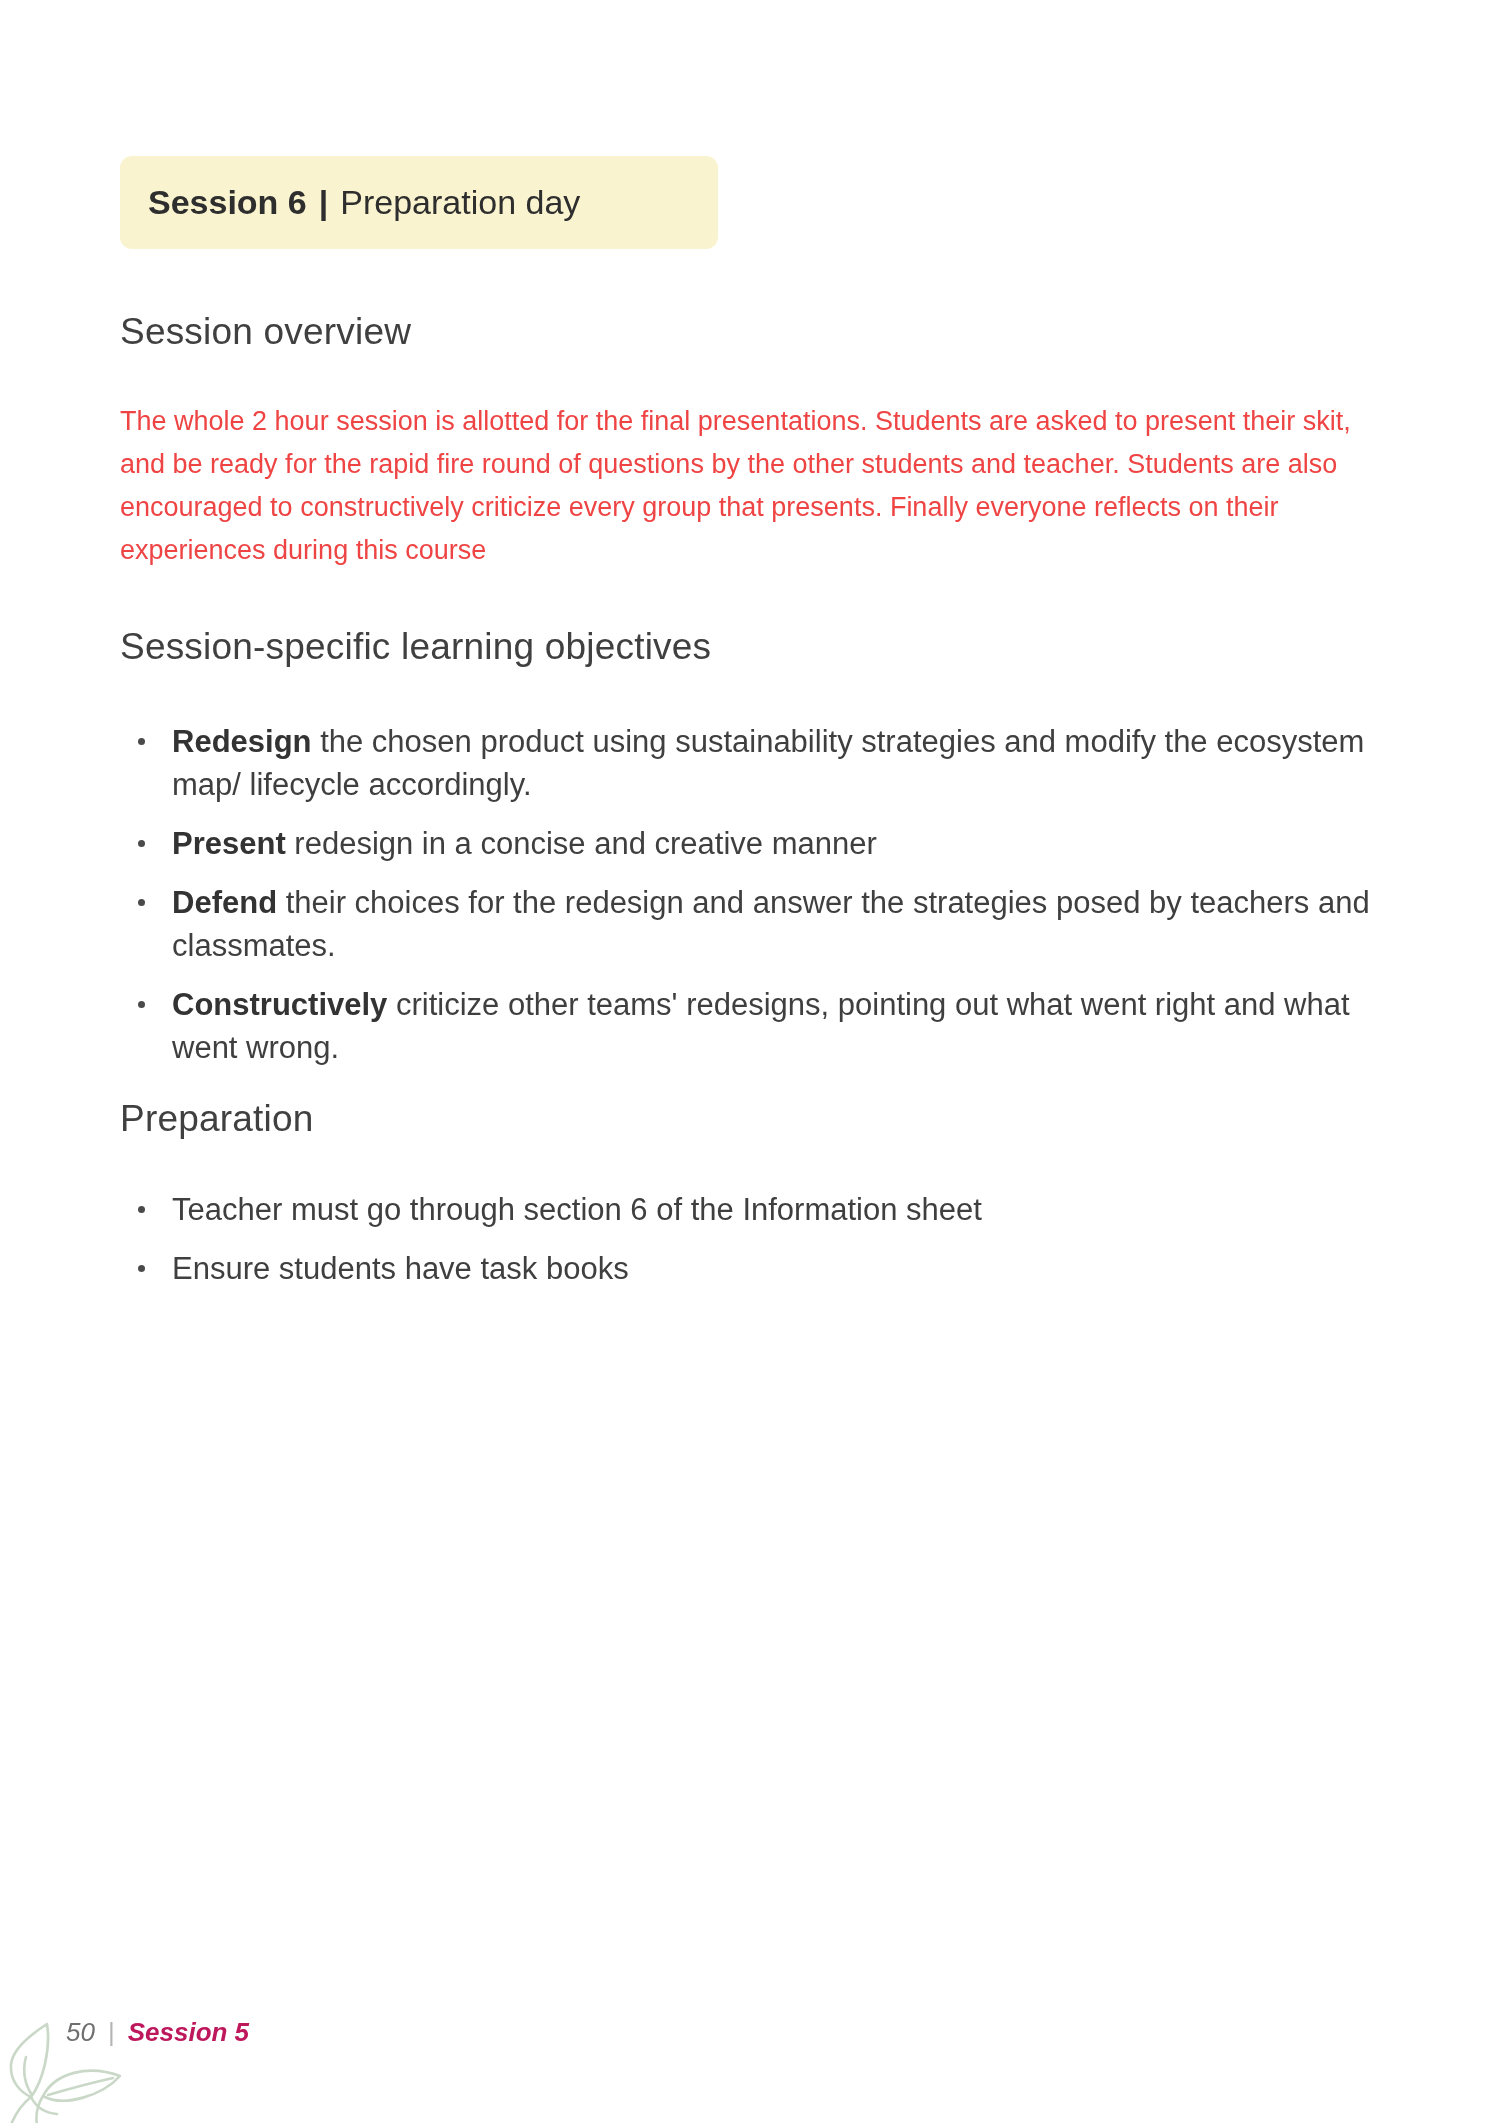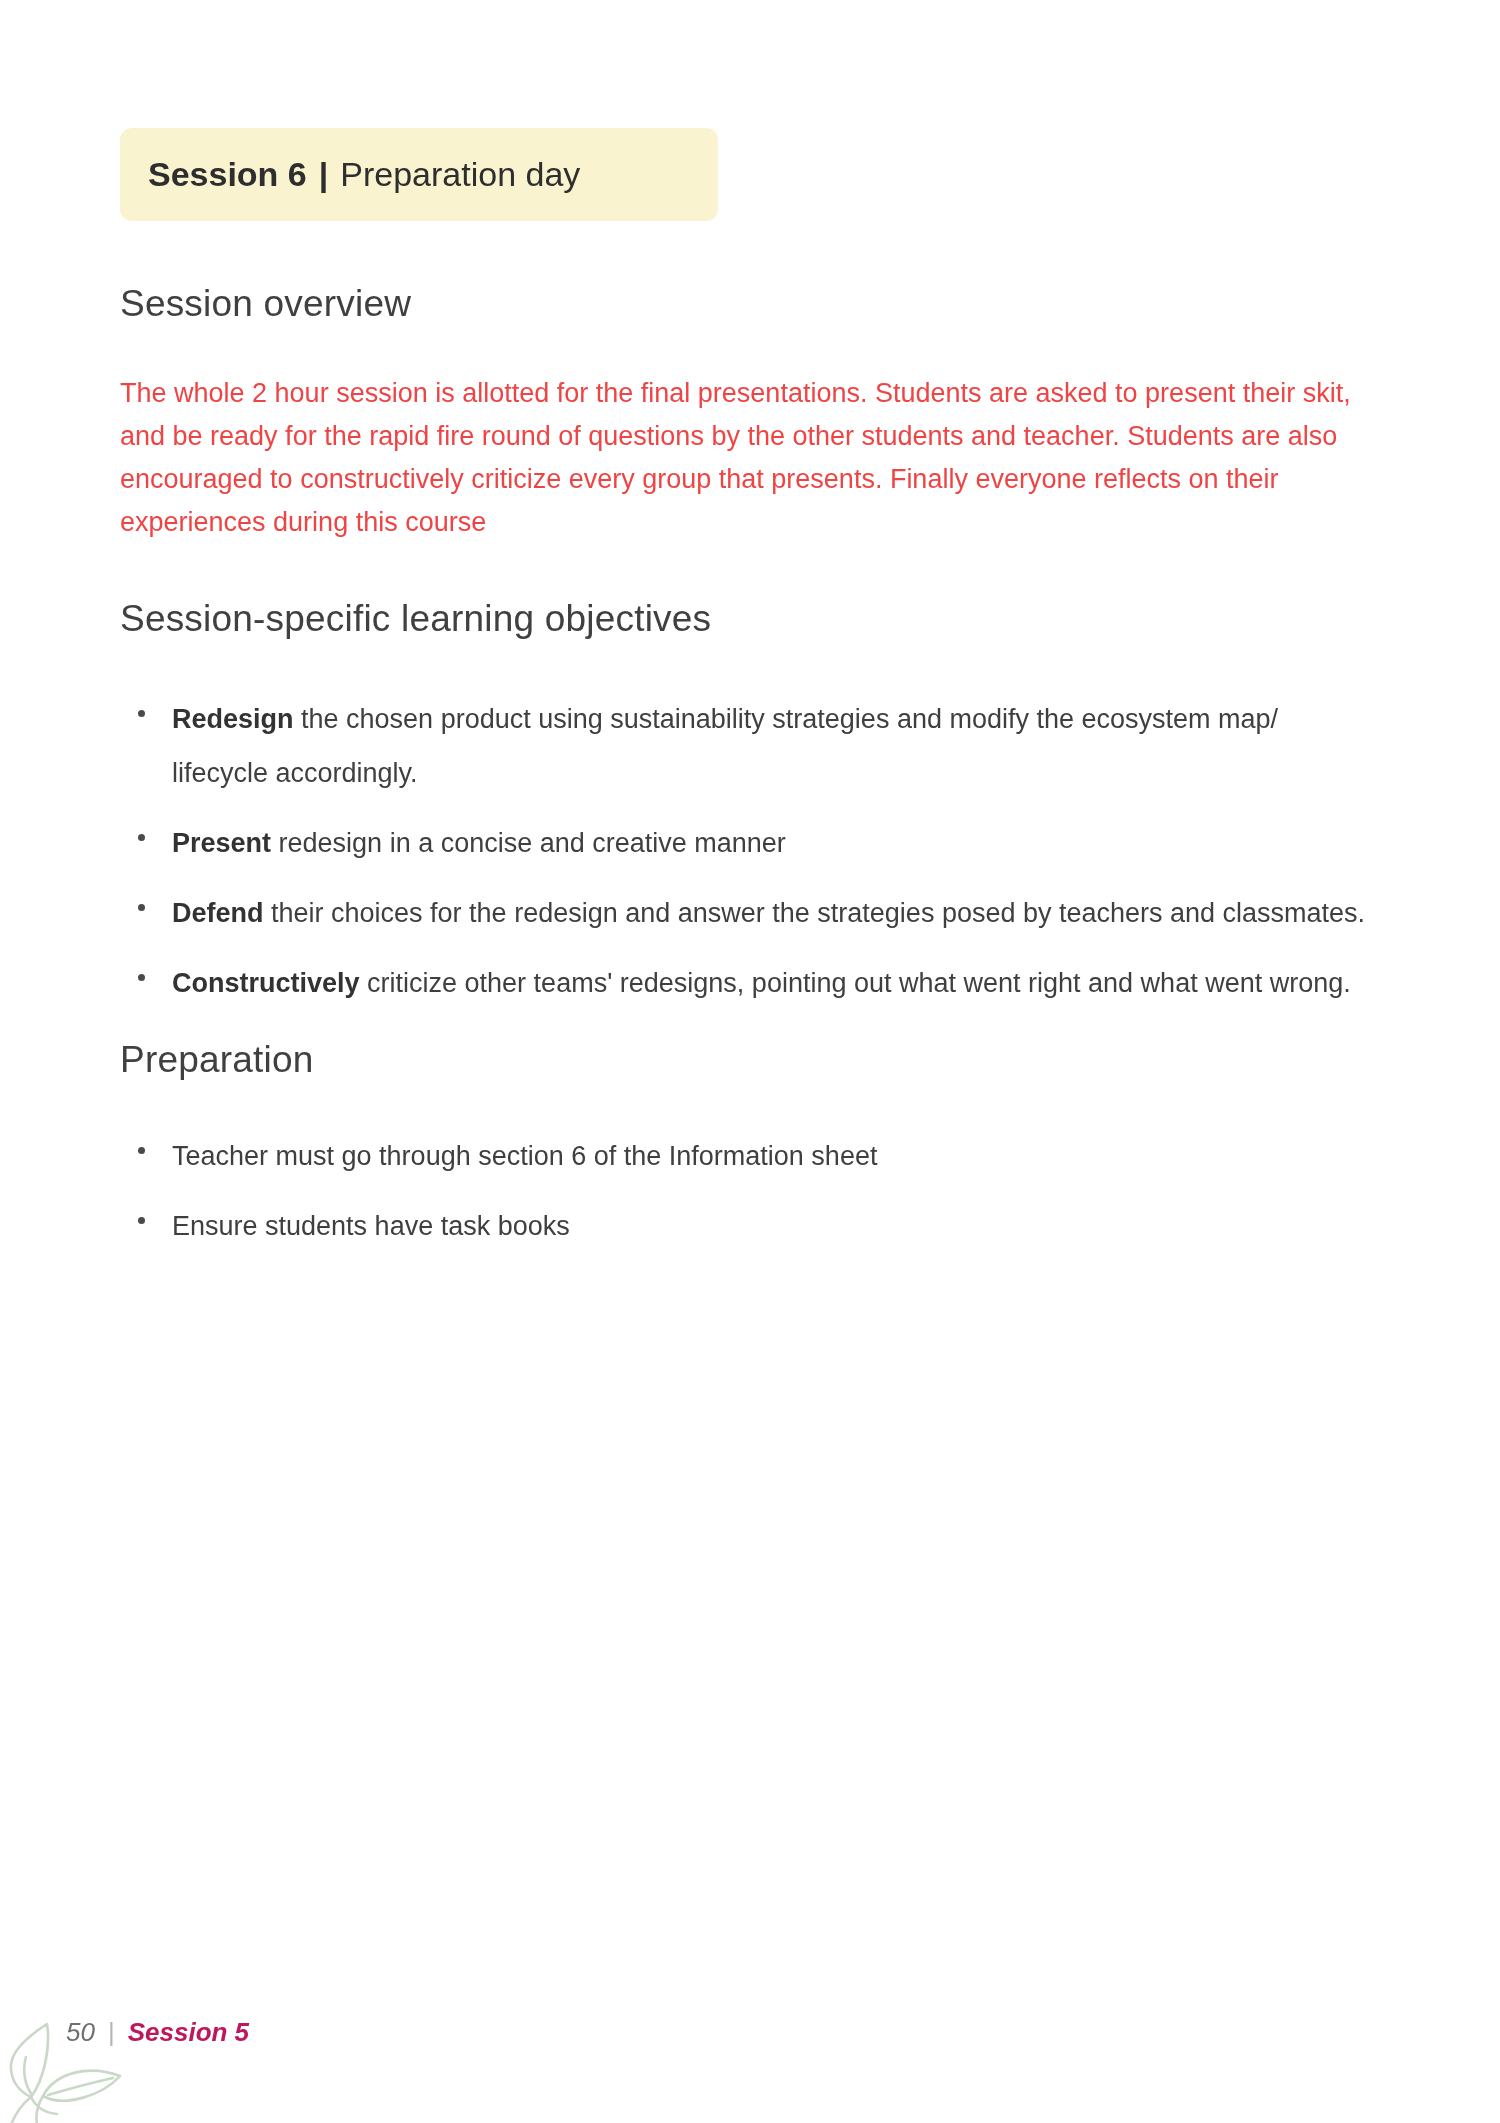--- a/index.html
+++ b/index.html
@@ -8,20 +8,21 @@
     position: relative;
     width: 1500px;
     height: 2123px;
     background: #ffffff;
     overflow: hidden;
     font-family: "Liberation Sans", "DejaVu Sans", sans-serif;
     color: #3f3f3f;
   }
   .content {
     padding: 128px 77px 0 120px;
+    margin-top: 28px;
   }
   .session-banner {
     display: inline-flex;
     align-items: center;
     background: #faf3cf;
     border-radius: 12px;
     height: 93px;
     min-width: 598px;
     padding: 0 40px 0 28px;
     font-size: 34px;
@@ -49,22 +50,22 @@
   }
   ul.bullet-list {
     list-style: none;
     margin-top: 48px;
     max-width: 1255px;
   }
   ul.bullet-list.prep { margin-top: 44px; }
   ul.bullet-list li {
     position: relative;
     padding-left: 52px;
-    font-size: 27px;
-    line-height: 54px;
+    font-size: 31px;
+    line-height: 43px;
     margin-bottom: 16px;
     color: #3f3f3f;
   }
   ul.bullet-list li .dot {
     position: absolute;
     left: 18px;
     top: 18px;
     width: 7px;
     height: 7px;
     border-radius: 50%;

